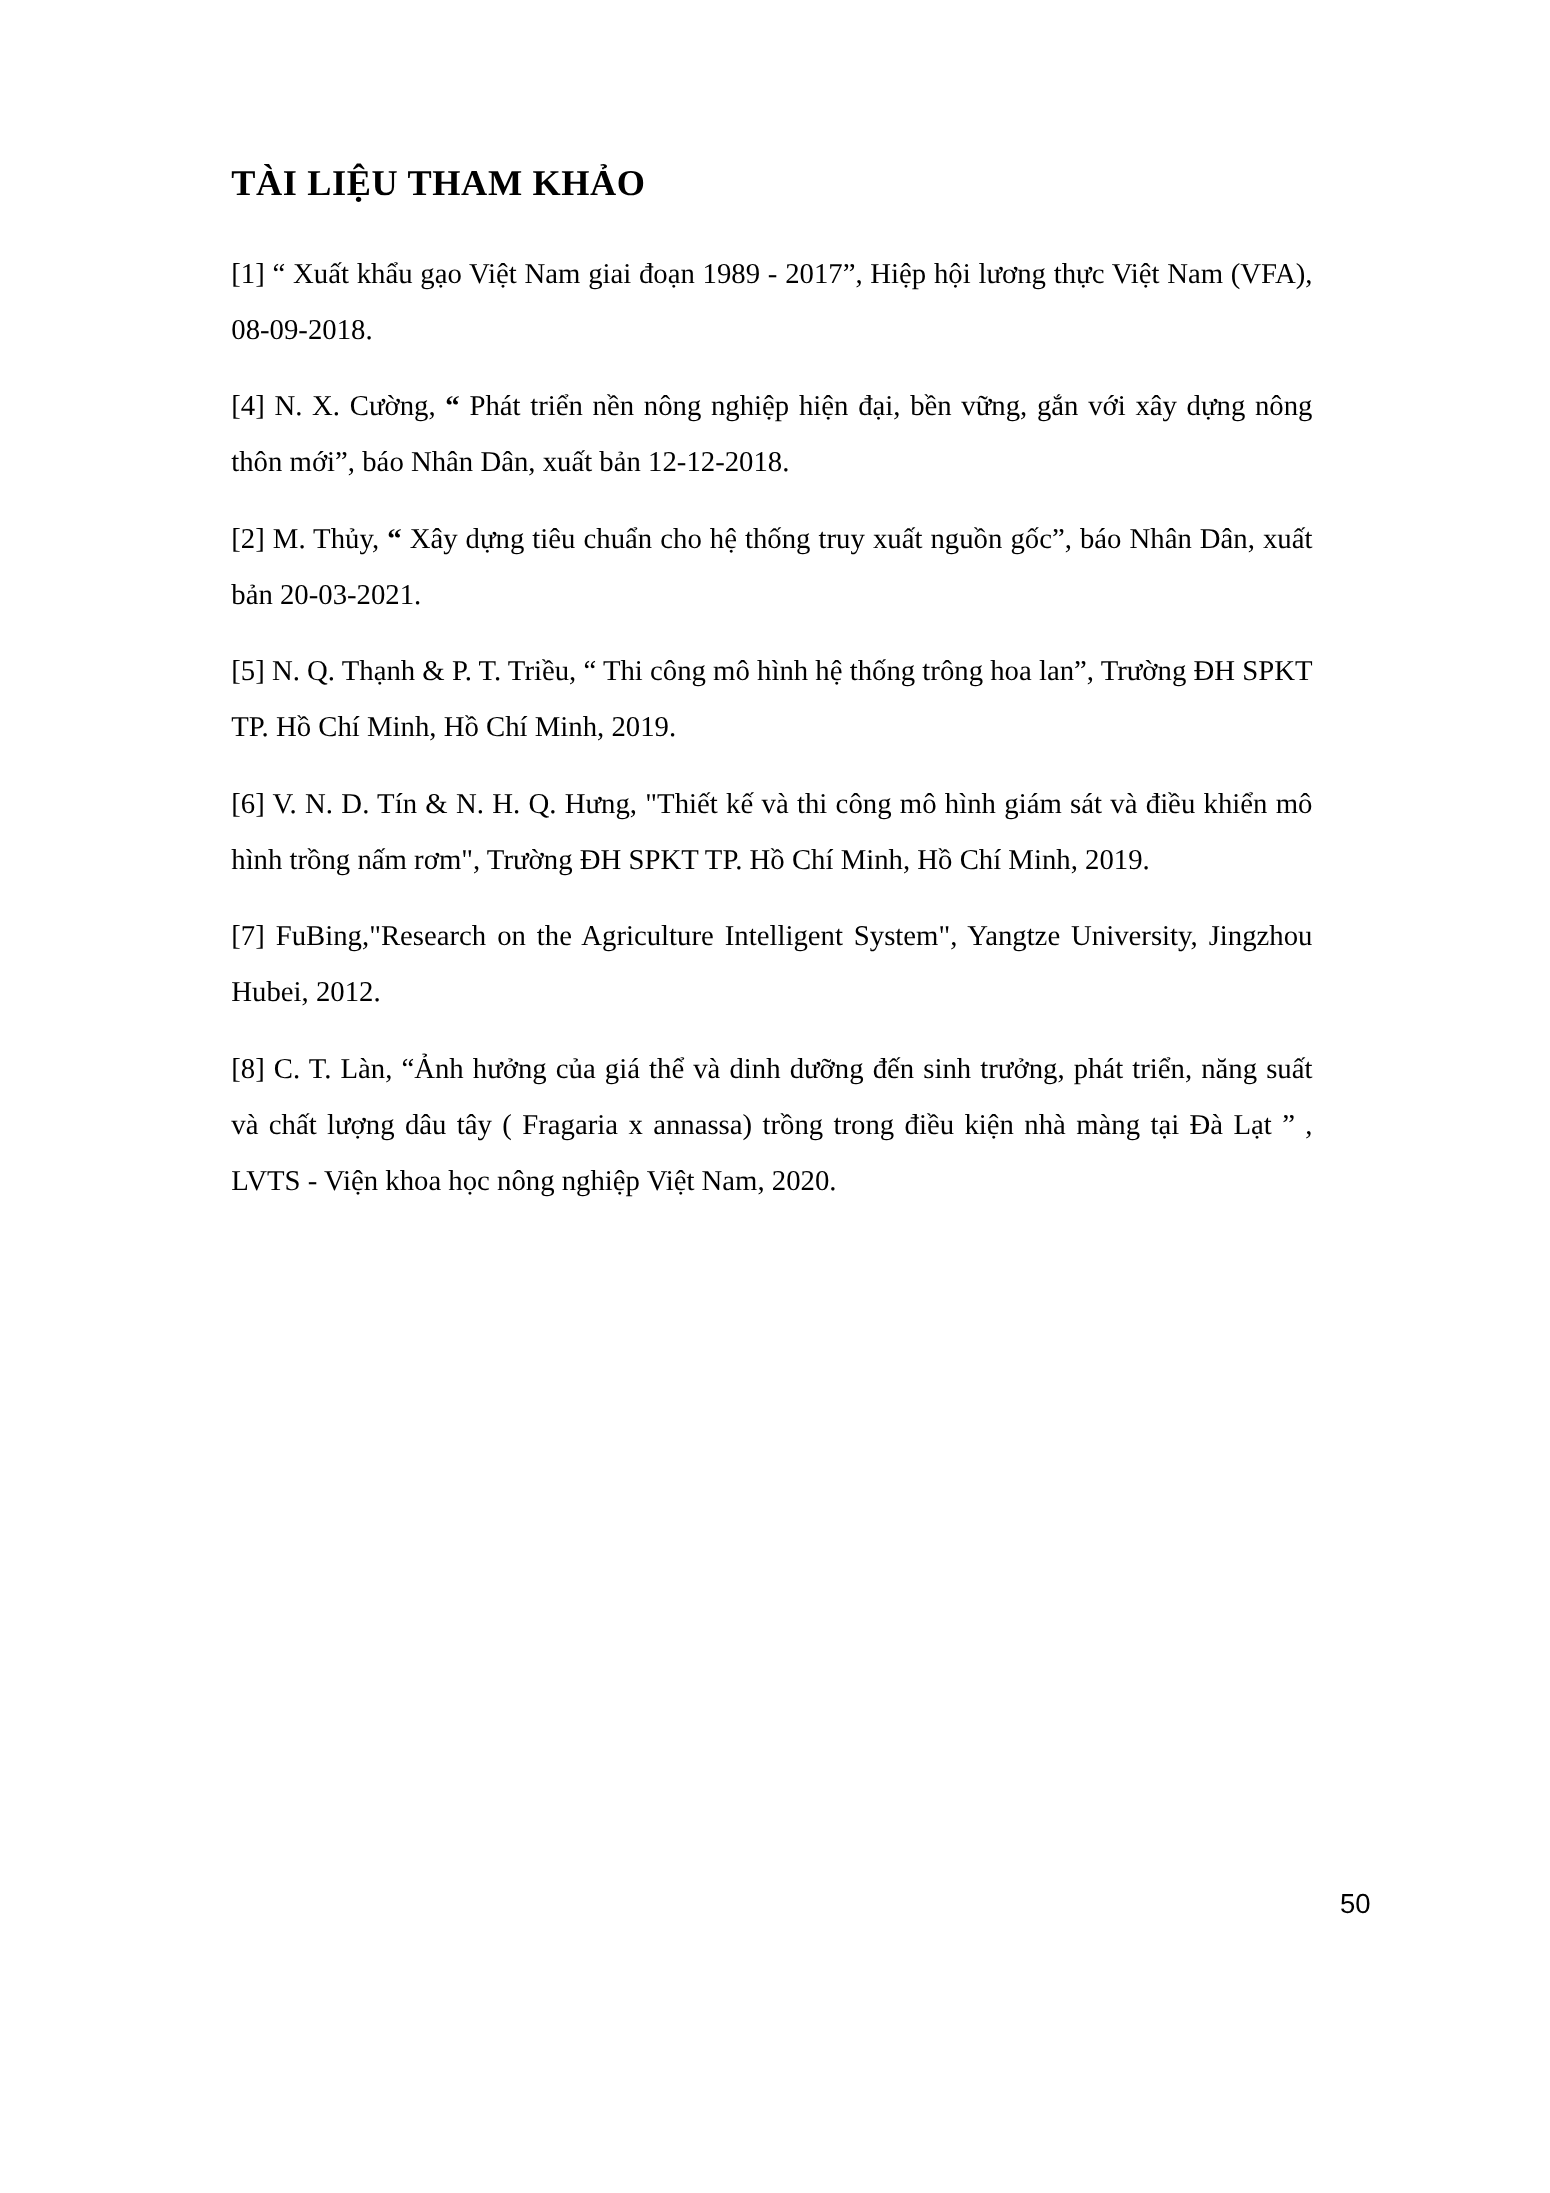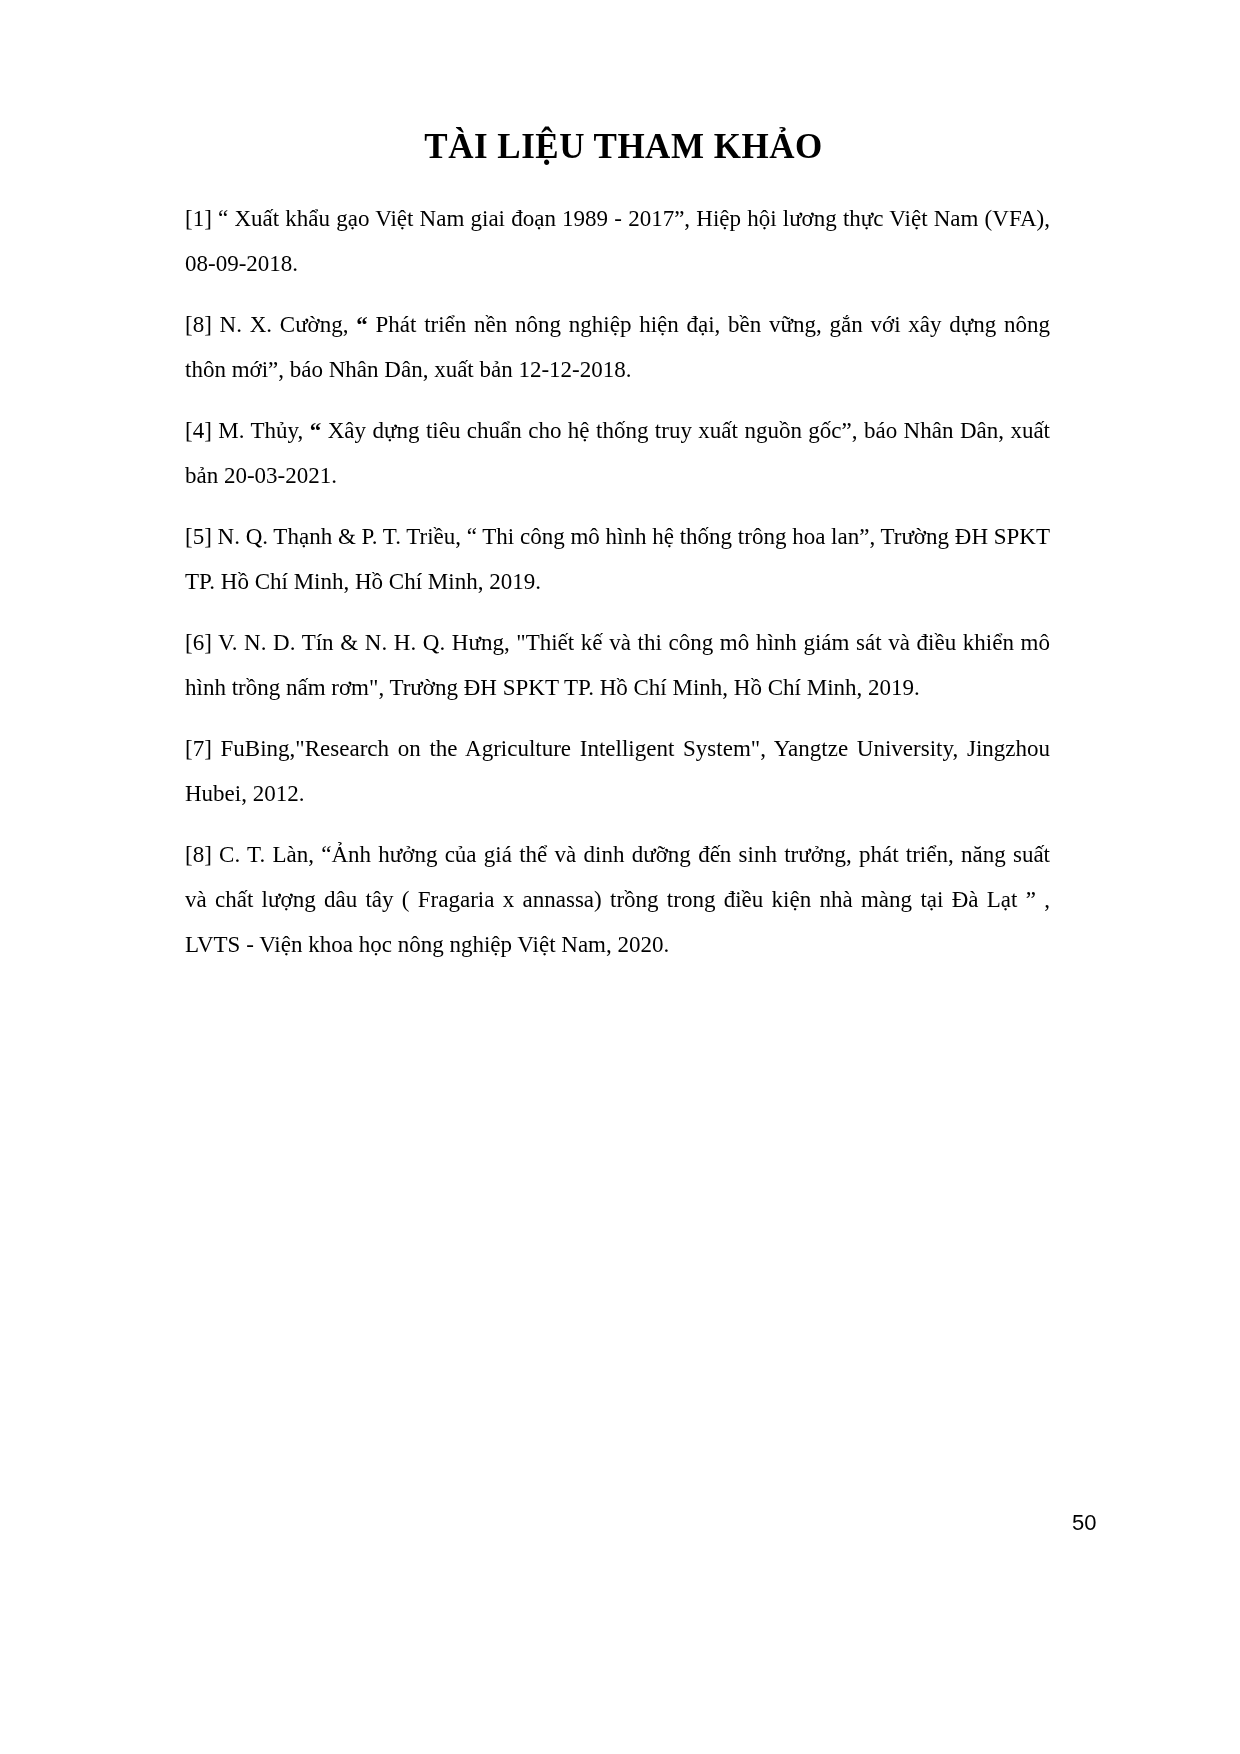--- a/index.html
+++ b/index.html
@@ -14,24 +14,24 @@
     font-family: "Liberation Serif", serif;
     color: #000000;
   }
   .content {
     position: absolute;
     left: 185px;
     top: 122px;
     width: 877px;
   }
   .page-title {
-    font-size: 35px;
+    font-size: 29px;
     font-weight: bold;
     line-height: 50px;
-    text-align: center;
+    text-align: left;
     margin: 0 0 24px 0;
     letter-spacing: 0.5px;
   }
   .reference {
     font-size: 23px;
     line-height: 45px;
     text-align: justify;
     margin: 0 12px 16px 0;
   }
   .reference span.bold {
@@ -46,22 +46,22 @@
     line-height: 30px;
   }
 </style>
 </head>
 <body>
 
 <div class="content">
   <h1 class="page-title">TÀI LIỆU THAM KHẢO</h1>
   <main>
       <p class="reference"><span>[1] “ Xuất khẩu gạo Việt Nam giai đoạn 1989 - 2017”, Hiệp hội lương thực Việt Nam (VFA), 08-09-2018.</span></p>
-      <p class="reference"><span>[8] N. X. Cường, </span><span class="bold">“</span><span> Phát triển nền nông nghiệp hiện đại, bền vững, gắn với xây dựng nông thôn mới”, báo Nhân Dân, xuất bản 12-12-2018.</span></p>
-      <p class="reference"><span>[4] M. Thủy, </span><span class="bold">“</span><span> Xây dựng tiêu chuẩn cho hệ thống truy xuất nguồn gốc”, báo Nhân Dân, xuất bản 20-03-2021.</span></p>
+      <p class="reference"><span>[4] N. X. Cường, </span><span class="bold">“</span><span> Phát triển nền nông nghiệp hiện đại, bền vững, gắn với xây dựng nông thôn mới”, báo Nhân Dân, xuất bản 12-12-2018.</span></p>
+      <p class="reference"><span>[2] M. Thủy, </span><span class="bold">“</span><span> Xây dựng tiêu chuẩn cho hệ thống truy xuất nguồn gốc”, báo Nhân Dân, xuất bản 20-03-2021.</span></p>
       <p class="reference"><span>[5] N. Q. Thạnh &amp; P. T. Triều, “ Thi công mô hình hệ thống trông hoa lan”, Trường ĐH  SPKT TP. Hồ Chí Minh, Hồ Chí Minh, 2019.</span></p>
       <p class="reference"><span>[6] V. N. D. Tín &amp; N. H. Q. Hưng, "Thiết kế và thi công mô hình giám sát và điều khiển mô hình trồng nấm rơm", Trường ĐH SPKT TP. Hồ Chí Minh, Hồ Chí Minh, 2019.</span></p>
       <p class="reference"><span>[7] FuBing,"Research on the Agriculture Intelligent System", Yangtze University, Jingzhou Hubei, 2012.</span></p>
       <p class="reference"><span>[8] C. T. Làn, “Ảnh hưởng của giá thể và dinh dưỡng đến sinh trưởng, phát triển, năng suất và chất lượng dâu tây ( Fragaria x annassa) trồng trong điều kiện nhà màng tại Đà Lạt ” , LVTS - Viện khoa học nông nghiệp Việt Nam, 2020.</span></p>
     </main>
 </div>
 
 <div class="page-number">50</div>
 
 </body></html>

